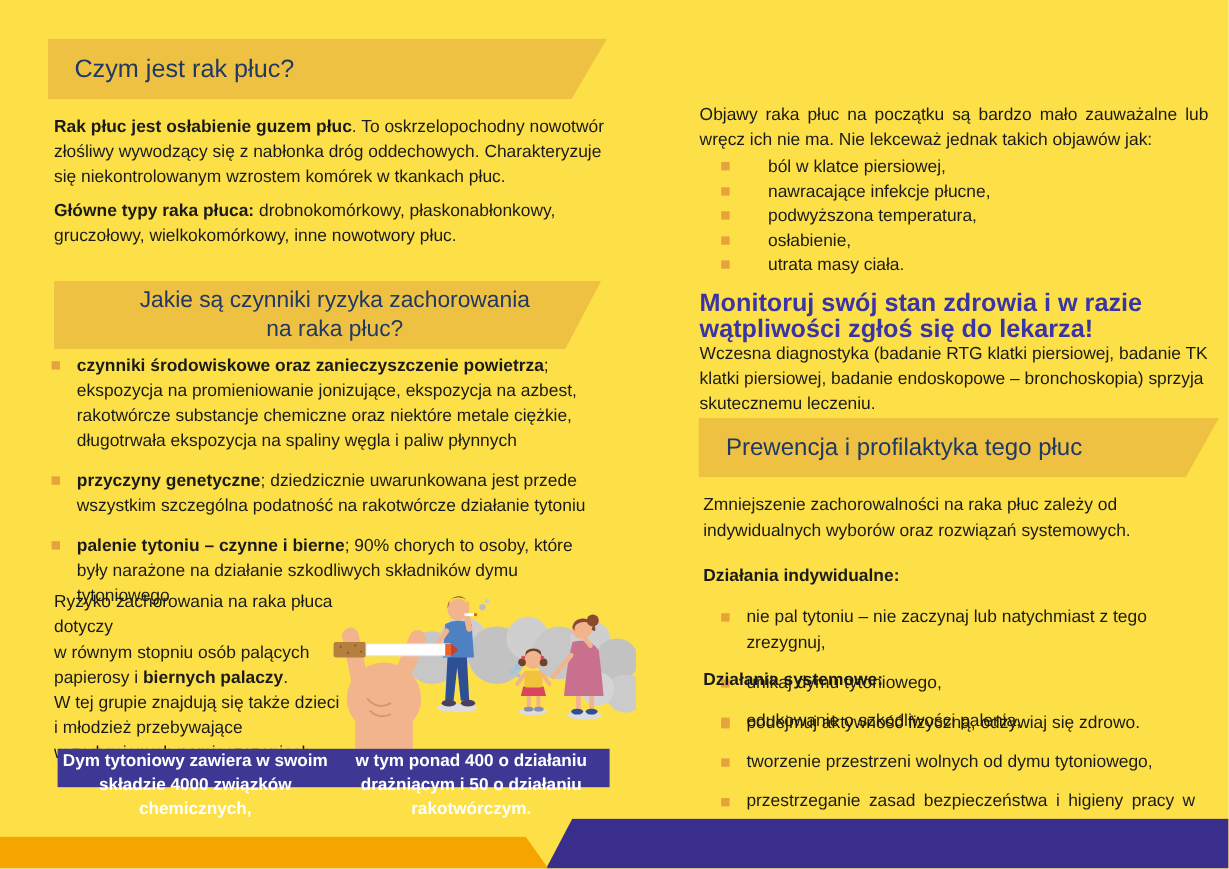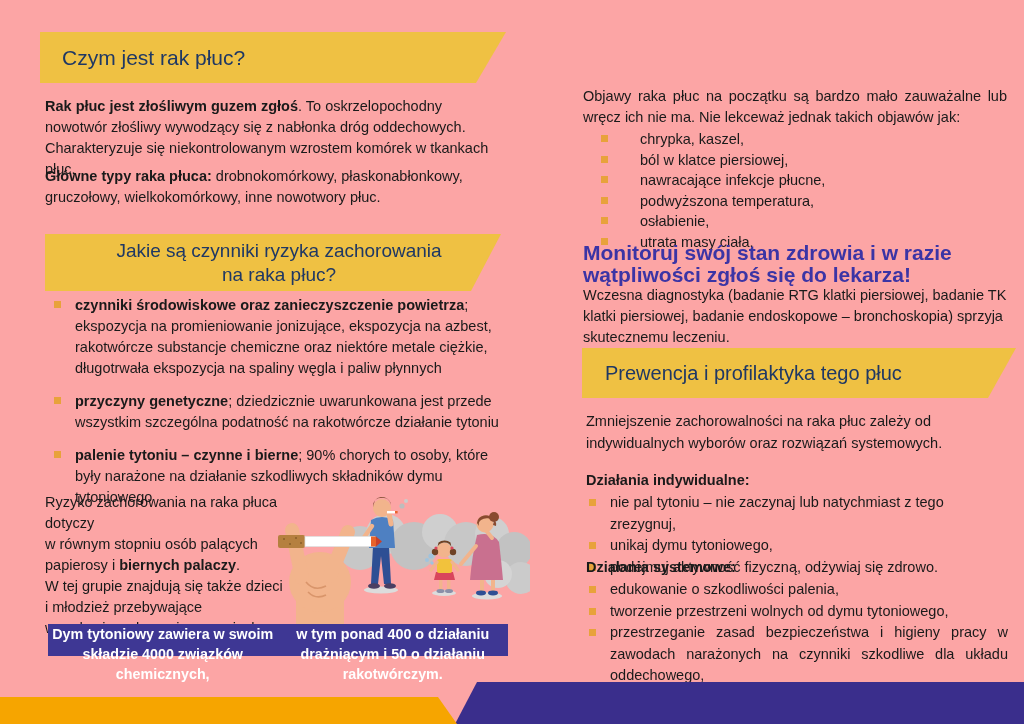--- a/index.html
+++ b/index.html
@@ -1,16 +1,16 @@
 <!DOCTYPE html>
 <html lang="pl"><head>
 <meta charset="utf-8">
 <style>
   html,body{margin:0;padding:0;background:#ffffff;}
-  .page{position:relative;width:1024px;height:724px;background:#fca5a5;overflow:hidden;
+  .page{position:relative;width:1024px;height:724px;background:#fde047;overflow:hidden;
         font-family:"Liberation Sans",sans-serif;color:#1a1a1a;}
   .abs{position:absolute;}
   
   .banner{background:#EFC143;color:#1F3864;display:flex;flex-direction:column;justify-content:center;}
   .banner .bt{font-size:21px;line-height:25px;}
   .banner-l1{left:40px;top:32px;width:466px;height:51px;padding-left:22px;box-sizing:border-box;
              clip-path:polygon(0 0,100% 0,calc(100% - 30px) 100%,0 100%);}
   .banner-l2{left:45px;top:234px;width:456px;height:57px;padding-left:12px;box-sizing:border-box;
              clip-path:polygon(0 0,100% 0,calc(100% - 30px) 100%,0 100%);align-items:center;}
   .banner-l2 .bt{font-size:19px;line-height:24px;}
@@ -21,21 +21,21 @@
   .banner-r2 .bt{font-size:20px;}
   
   .body{font-size:14.5px;line-height:21px;margin:0;}
   .body b{font-weight:700;}
   .just{text-align:justify;}
   .ul{margin:0;padding:0;list-style:none;}
   .li{position:relative;margin:0 0 12px 0;padding-left:30px;font-size:14.5px;line-height:21px;}
   .li .sq{position:absolute;left:9px;top:6px;width:7px;height:7px;background:#E8A23B;}
   .sym .li{padding-left:57px;margin:0;line-height:20.5px;}
   .sym .li .sq{left:18px;top:6px;}
-  .prev .li{padding-left:24px;margin:0;line-height:21.5px;}
+  .prev .li{padding-left:24px;margin:12px;line-height:21.5px;}
   .prev .li .sq{left:3px;top:7px;}
   .h-indigo{color:#3B34A5;font-weight:700;font-size:21px;line-height:22px;margin:0;}
   .h-bold{font-weight:700;font-size:14.5px;line-height:21px;margin:0;}
   .callout{left:48px;top:624px;width:460px;height:32px;background:#3E3794;color:#ffffff;
            font-weight:700;font-size:14.3px;line-height:20px;text-align:center;
            display:flex;flex-direction:row;justify-content:flex-end;}
   
   .foot-indigo{left:455px;top:682px;width:569px;height:42px;background:#3A2E8C;
                clip-path:polygon(22px 0,100% 0,100% 100%,0 100%);}
   .foot-orange{left:0;top:697px;width:457px;height:27px;background:#F6A500;
@@ -43,30 +43,30 @@
 </style>
 </head>
 <body>
 
 <div class="page">
 
   <div class="abs banner banner-l1">
     <span class="bt">Czym jest rak płuc?</span>
   </div>
 
-  <p class="abs body" style="left:45px;top:96px;width:462px;"><b>Rak płuc jest złośliwym guzem zgłoś</b><span>. To oskrzelopochodny nowotwór złośliwy wywodzący się z nabłonka dróg oddechowych. Charakteryzuje się niekontrolowanym wzrostem komórek w tkankach płuc.</span></p>
+  <p class="abs body" style="left:45px;top:96px;width:462px;"><b>Rak płuc jest osłabienie guzem płuc</b><span>. To oskrzelopochodny nowotwór złośliwy wywodzący się z nabłonka dróg oddechowych. Charakteryzuje się niekontrolowanym wzrostem komórek w tkankach płuc.</span></p>
 
   <p class="abs body" style="left:45px;top:166px;width:462px;"><b>Główne typy raka płuca:</b><span> drobnokomórkowy, płaskonabłonkowy, gruczołowy, wielkokomórkowy, inne nowotwory płuc.</span></p>
 
   <div class="abs banner banner-l2">
     <span class="bt">Jakie są czynniki ryzyka zachorowania</span>
     <span class="bt">na raka płuc?</span>
   </div>
 
-  <div class="abs ul" style="left:45px;top:295px;width:462px;">
+  <div class="abs ul" style="left:34px;top:295px;width:462px;">
     <div class="li">
       <span class="sq"></span>
       <b>czynniki środowiskowe oraz zanieczyszczenie powietrza</b><span>; ekspozycja na promieniowanie jonizujące, ekspozycja na azbest, rakotwórcze substancje chemiczne oraz niektóre metale ciężkie, długotrwała ekspozycja na spaliny węgla i paliw płynnych</span>
     </div>
     <div class="li">
       <span class="sq"></span>
       <b>przyczyny genetyczne</b><span>; dziedzicznie uwarunkowana jest przede wszystkim szczególna podatność na rakotwórcze działanie tytoniu</span>
     </div>
     <div class="li">
       <span class="sq"></span>
@@ -162,21 +162,20 @@
 
   <div class="abs callout">
     <span>Dym tytoniowy zawiera w swoim składzie 4000 związków chemicznych,</span>
     <span>w tym ponad 400 o działaniu drażniącym i 50 o działaniu rakotwórczym.</span>
   </div>
 
 
   <p class="abs body just" style="left:583px;top:86px;width:424px;">Objawy raka płuc na początku są bardzo mało zauważalne lub wręcz ich nie ma. Nie lekceważ jednak takich objawów jak:</p>
 
   <div class="abs ul sym" style="left:583px;top:129px;width:424px;">
-    <div class="li"><span class="sq"></span><span>chrypka, kaszel,</span></div>
     <div class="li"><span class="sq"></span><span>ból w klatce piersiowej,</span></div>
     <div class="li"><span class="sq"></span><span>nawracające infekcje płucne,</span></div>
     <div class="li"><span class="sq"></span><span>podwyższona temperatura,</span></div>
     <div class="li"><span class="sq"></span><span>osłabienie,</span></div>
     <div class="li"><span class="sq"></span><span>utrata masy ciała.</span></div>
   </div>
 
   <p class="abs h-indigo" style="left:583px;top:242px;width:432px;">Monitoruj swój stan zdrowia i w razie wątpliwości zgłoś się do lekarza!</p>
 
   <p class="abs body" style="left:583px;top:285px;width:424px;">Wczesna diagnostyka (badanie RTG klatki piersiowej, badanie TK klatki piersiowej, badanie endoskopowe – bronchoskopia) sprzyja skutecznemu leczeniu.</p>

